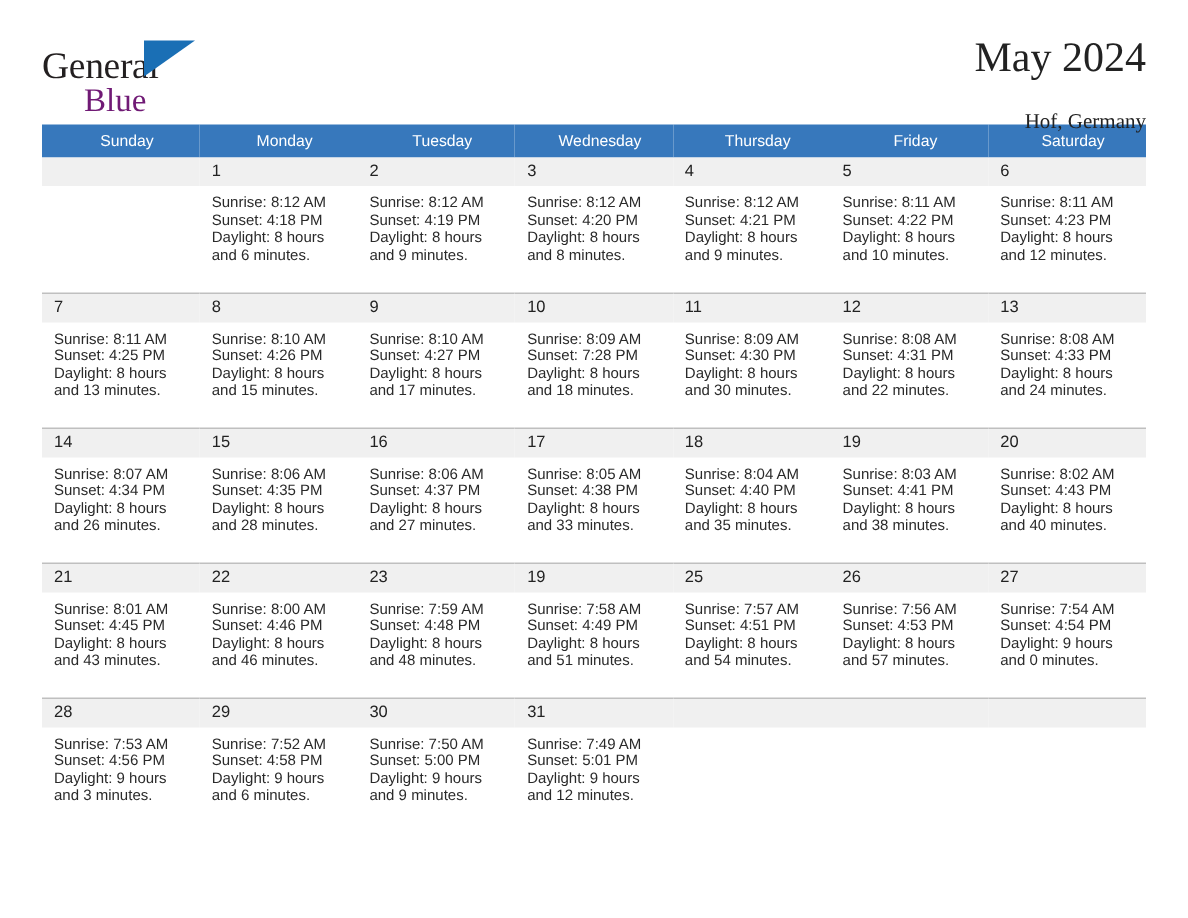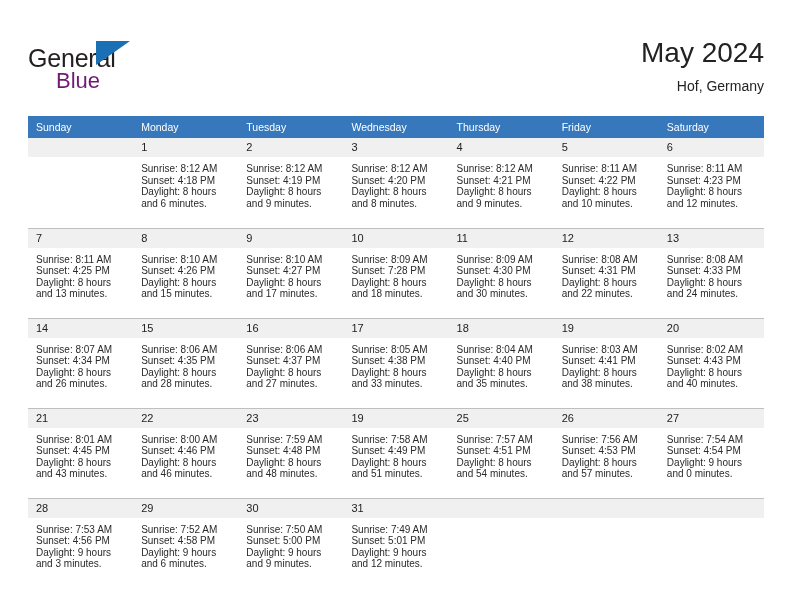--- a/index.html
+++ b/index.html
@@ -17,26 +17,27 @@
   .page {
     width: 792px;
     height: 612px;
     box-sizing: border-box;
     padding: 0 28px;
     position: relative;
   }
 
   
   .header {
-    height: 116px;
+    height: 83px;
     display: flex;
     align-items: flex-start;
     justify-content: space-between;
-    padding-top: 38px;
+    padding-top: 24px;
     box-sizing: border-box;
+    font-family: Liberation Serif, serif;
   }
   .brand {
     display: block;
     position: relative;
     line-height: 1;
     padding-top: 8px;
   }
   .brand-row1 {
     font-size: 25px;
     color: #231f20;
@@ -65,35 +66,35 @@
     text-align: right;
   }
   .cal-title {
     font-size: 28px;
     color: #222222;
     line-height: 1.1;
   }
   .cal-sub {
     font-size: 14px;
     color: #222222;
-    margin-top: 9px;
+    margin-top: 19px;
   }
 
   
   table.calendar {
     width: 736px;
     border-collapse: collapse;
     table-layout: fixed;
   }
   table.calendar th {
     background: #3778bc;
     color: #ffffff;
     font-size: 10.5px;
     font-weight: normal;
-    text-align: left;
+    text-align: center;
     padding: 5px 0 5px 8px;
     height: 19px;
     box-sizing: border-box;
   }
   td.daycell {
     vertical-align: top;
     padding: 0;
     border-top: 1px solid #bfbfbf;
     height: 90px;
     box-sizing: border-box;

